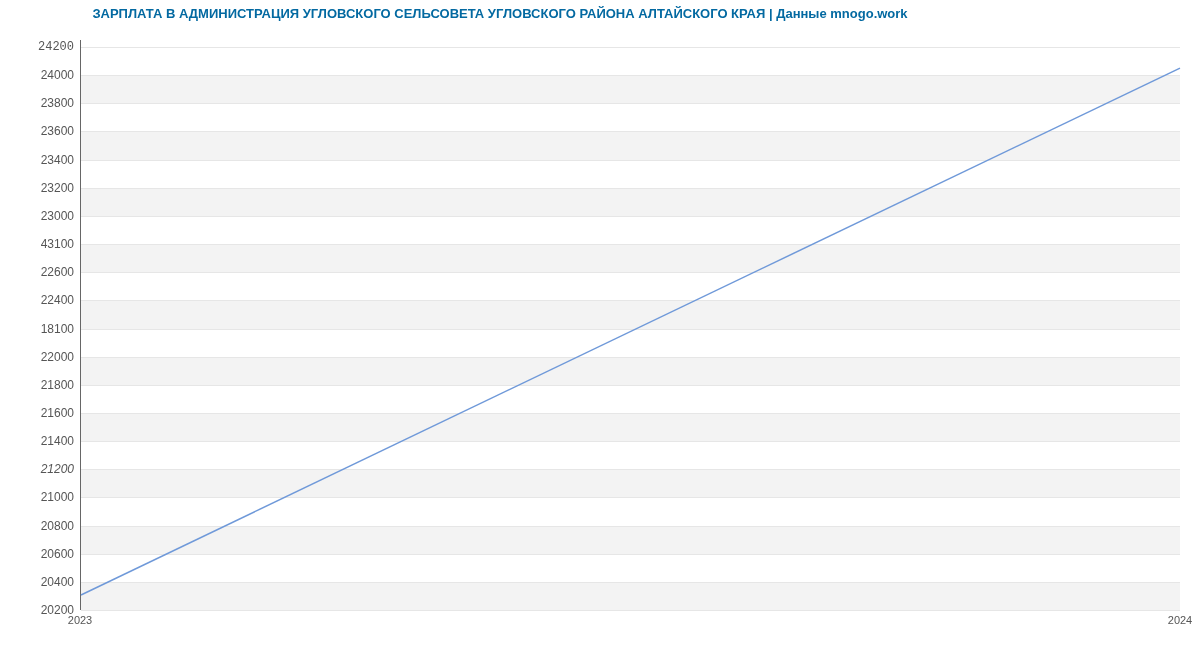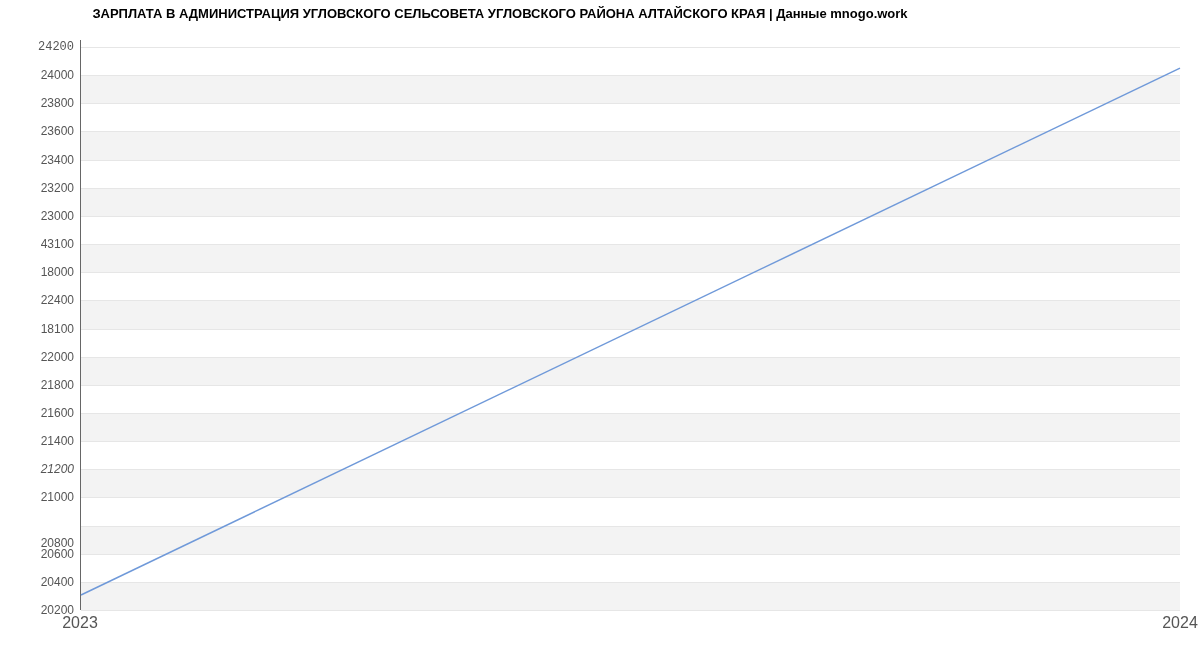--- a/index.html
+++ b/index.html
@@ -17,21 +17,21 @@
     height: 650px;
   }
   .title {
     position: absolute;
     top: 6px;
     left: 0;
     width: 1000px;
     text-align: center;
     font-size: 13px;
     font-weight: bold;
-    color: #000000;
+    color: #0369a1;
   }
   .plot {
     position: absolute;
     left: 80px;
     top: 40px;
     width: 1100px;
     height: 570px;
     border-left: 1px solid #666;
     border-bottom: 1px solid #666;
     box-sizing: border-box;
@@ -54,21 +54,21 @@
     right: 1126px;
     width: 60px;
     text-align: right;
     font-size: 12px;
     color: #555;
     transform: translateY(-50%);
   }
   .xtick {
     position: absolute;
     top: 614px;
-    font-size: 16px;
+    font-size: 11px;
     color: #555;
     transform: translateX(-50%);
   }
   svg.line-layer {
     position: absolute;
     left: 0;
     top: 0;
     width: 100%;
     height: 100%;
     overflow: visible;
@@ -111,30 +111,30 @@
       <div class="grid" style="top: 63.3333px;"></div>
       <div class="grid" style="top: 35.1852px;"></div>
       <div class="grid" style="top: 7.03704px;"></div>
       <svg class="line-layer" id="line-layer" viewBox="0 0 1100 570" preserveAspectRatio="none">
         <path d="M0,555.925925925926 L1100,28.148148148148152" fill="none" stroke="#6f99d9" stroke-width="1.5"></path>
       </svg>
   </div>
 <div class="ytick" style="top: 610px;">20200</div>
     <div class="ytick" style="top: 581.852px;">20400</div>
     <div class="ytick" style="top: 553.704px;">20600</div>
-    <div class="ytick" style="top: 525.556px; margin-top: 17px;">20800</div>
+    <div class="ytick" style="top: 525.556px;">20800</div>
     <div class="ytick" style="top: 497.407px;">21000</div>
     <div class="ytick" style="top: 469.259px; font-style: italic;">21200</div>
     <div class="ytick" style="top: 441.111px;">21400</div>
     <div class="ytick" style="top: 412.963px;">21600</div>
     <div class="ytick" style="top: 384.815px;">21800</div>
     <div class="ytick" style="top: 356.667px;">22000</div>
     <div class="ytick" style="top: 328.519px;">18100</div>
     <div class="ytick" style="top: 300.37px;">22400</div>
-    <div class="ytick" style="top: 272.222px;">18000</div>
+    <div class="ytick" style="top: 272.222px;">22600</div>
     <div class="ytick" style="top: 244.074px;">43100</div>
     <div class="ytick" style="top: 215.926px;">23000</div>
     <div class="ytick" style="top: 187.778px;">23200</div>
     <div class="ytick" style="top: 159.63px;">23400</div>
     <div class="ytick" style="top: 131.481px;">23600</div>
     <div class="ytick" style="top: 103.333px;">23800</div>
     <div class="ytick" style="top: 75.1852px;">24000</div>
     <div class="ytick" style="top: 47.037px; font-family: Liberation Mono, monospace;">24200</div>
     <div class="xtick" style="left: 80px;">2023</div>
     <div class="xtick" style="left: 1180px;">2024</div>

